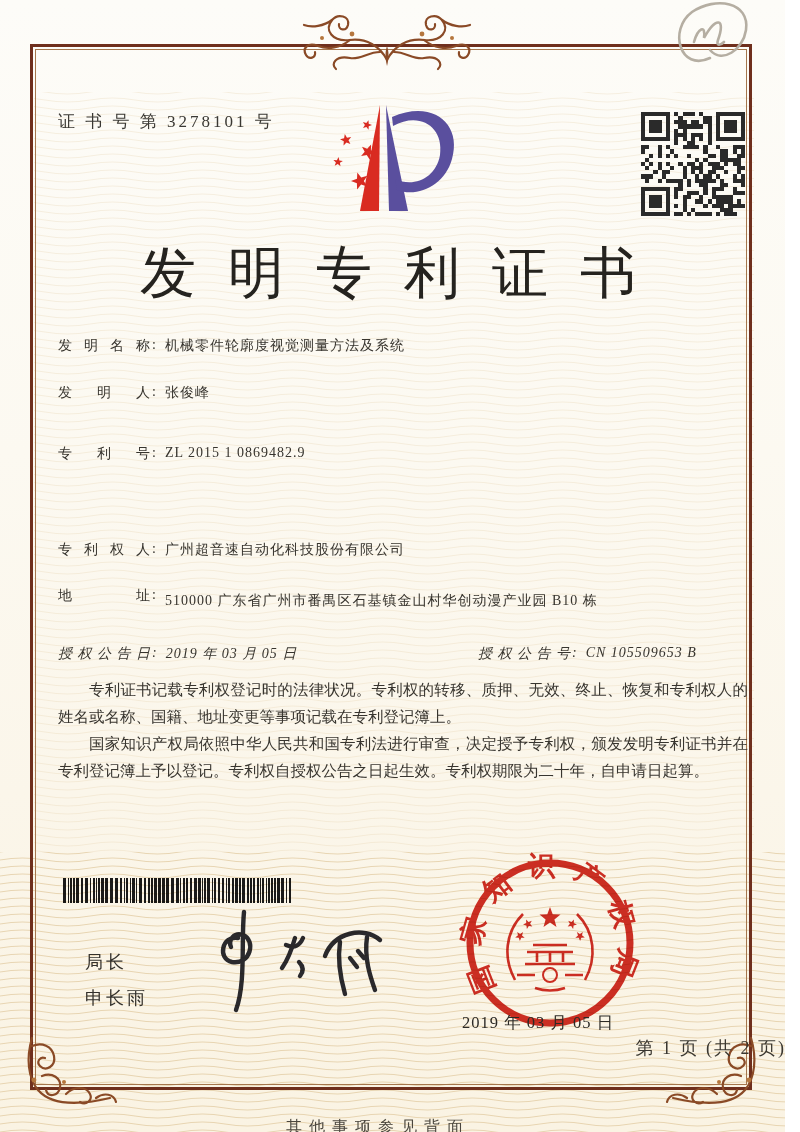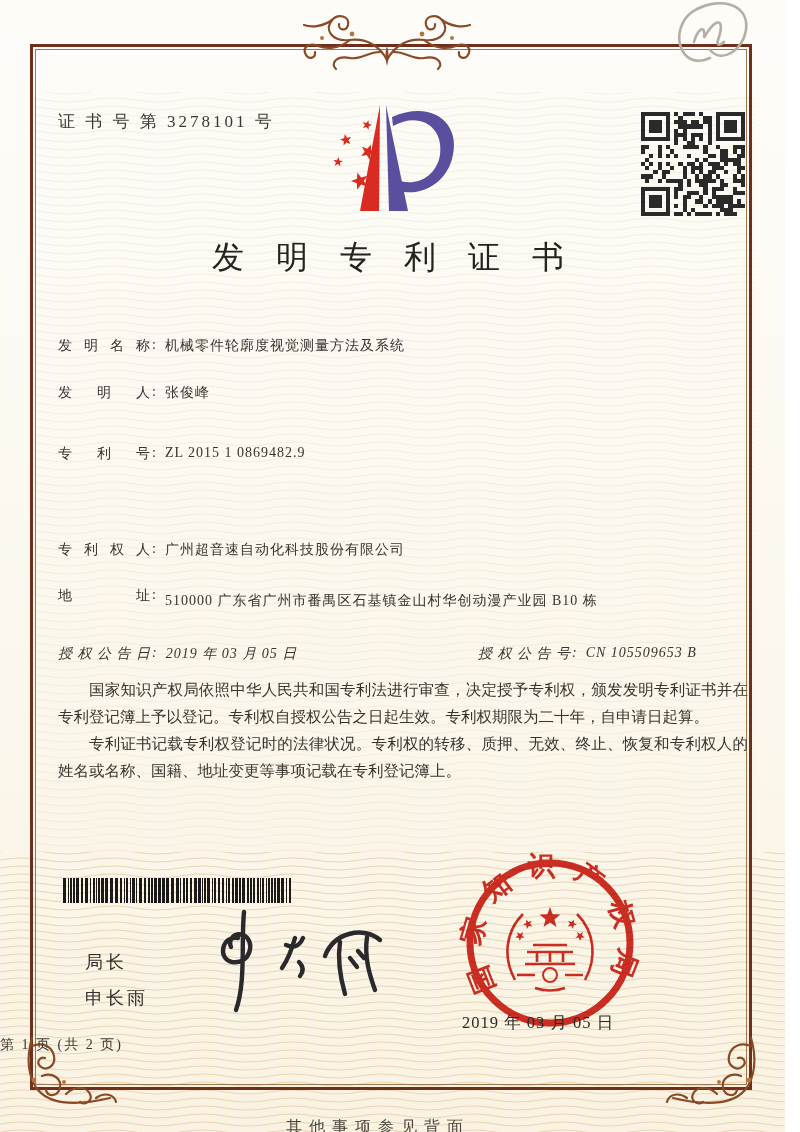--- a/index.html
+++ b/index.html
@@ -11,21 +11,21 @@
 
   
   #frame{position:absolute;left:30px;top:44px;width:722px;height:1046px;
          border:3px solid #6f2f1d;box-sizing:border-box;z-index:2;}
   #frame:after{content:"";position:absolute;inset:2px;border:1px solid #a5764c;}
 
   
   #cert-no{position:absolute;left:58px;top:110px;font-size:17px;color:#3a3833;
            letter-spacing:3px;z-index:5;}
   #title{position:absolute;left:0;top:236px;width:800px;text-align:center;
-         font-size:32px;color:#25231f;letter-spacing:32px;padding-left:8px;
+         font-size:56px;color:#25231f;letter-spacing:32px;padding-left:8px;
          box-sizing:border-box;z-index:5;}
 
   
   .frow{position:absolute;left:58px;font-size:14px;color:#37342e;z-index:5;white-space:nowrap;}
   .flabel{display:inline-block;width:92px;text-align:justify;text-align-last:justify;
           vertical-align:top;}
   .colon{display:inline-block;margin:0 9px 0 2px;}
   .fvalue{display:inline-block;vertical-align:top;letter-spacing:1px;}
   .wrapval{white-space:normal;width:445px;line-height:28px;}
   #row-grant2{position:absolute;left:420px;top:0;}
@@ -36,22 +36,22 @@
   #paras p{margin:0;text-indent:2em;}
 
   
   #barcode{position:absolute;left:63px;top:878px;z-index:5;mix-blend-mode:multiply;}
   #signer{position:absolute;left:85px;top:944px;z-index:5;font-size:18px;
           color:#33302b;line-height:36px;letter-spacing:3px;}
   #signature{position:absolute;left:198px;top:902px;z-index:6;mix-blend-mode:multiply;}
   #seal{position:absolute;left:455px;top:848px;z-index:6;opacity:.93;mix-blend-mode:multiply;}
   #seal-date{position:absolute;left:462px;top:1012px;z-index:7;font-size:16.5px;
              color:#2c2a26;letter-spacing:1px;}
-  #page-info{position:absolute;left:0;top:1036px;width:786px;text-align:left;
-             font-size:14px;color:#3a3730;letter-spacing:2px;z-index:5;}
+  #page-info{position:absolute;left:0;top:1036px;width:786px;text-align:right;
+             font-size:18px;color:#3a3730;letter-spacing:2px;z-index:5;}
   #back-note{position:absolute;left:286px;top:1117px;font-size:16px;color:#4a463e;
              letter-spacing:7px;z-index:5;}
 
   .orn{z-index:3;}
 </style>
 </head>
 <body>
 
 <div id="page">
 
@@ -143,22 +143,22 @@
   <div class="frow" style="top:645px;font-style:italic;">
     <span>
       <span class="flabel">授权公告日</span><span class="colon">:</span><span class="fvalue">2019 年 03 月 05 日</span>
     </span>
     <span id="row-grant2">
       <span class="flabel">授权公告号</span><span class="colon">:</span><span class="fvalue">CN 105509653 B</span>
     </span>
   </div>
 
   <div id="paras">
+    <p>专利证书记载专利权登记时的法律状况。专利权的转移、质押、无效、终止、恢复和专利权人的姓名或名称、国籍、地址变更等事项记载在专利登记簿上。</p>
     <p>国家知识产权局依照中华人民共和国专利法进行审查，决定授予专利权，颁发发明专利证书并在专利登记簿上予以登记。专利权自授权公告之日起生效。专利权期限为二十年，自申请日起算。</p>
-    <p>专利证书记载专利权登记时的法律状况。专利权的转移、质押、无效、终止、恢复和专利权人的姓名或名称、国籍、地址变更等事项记载在专利登记簿上。</p>
   </div>
 
   <svg id="barcode" width="234" height="25">
       <rect x="0" y="0" width="3" height="25" fill="#1b1b1b"></rect>
       <rect x="5" y="0" width="1" height="25" fill="#1b1b1b"></rect>
       <rect x="7" y="0" width="2" height="25" fill="#1b1b1b"></rect>
       <rect x="10" y="0" width="2" height="25" fill="#1b1b1b"></rect>
       <rect x="13" y="0" width="3" height="25" fill="#1b1b1b"></rect>
       <rect x="18" y="0" width="2" height="25" fill="#1b1b1b"></rect>
       <rect x="22" y="0" width="3" height="25" fill="#1b1b1b"></rect>

